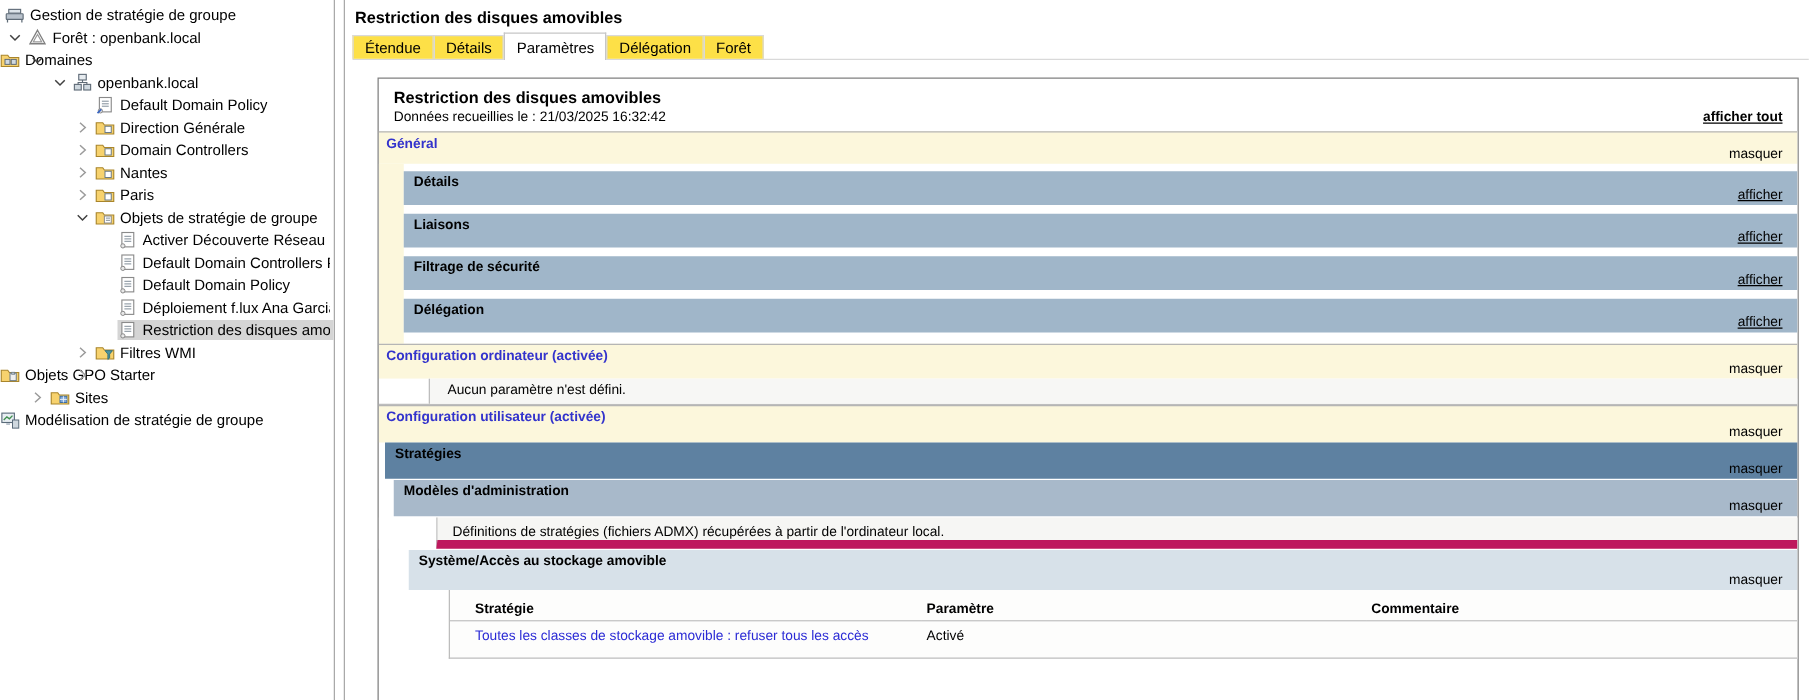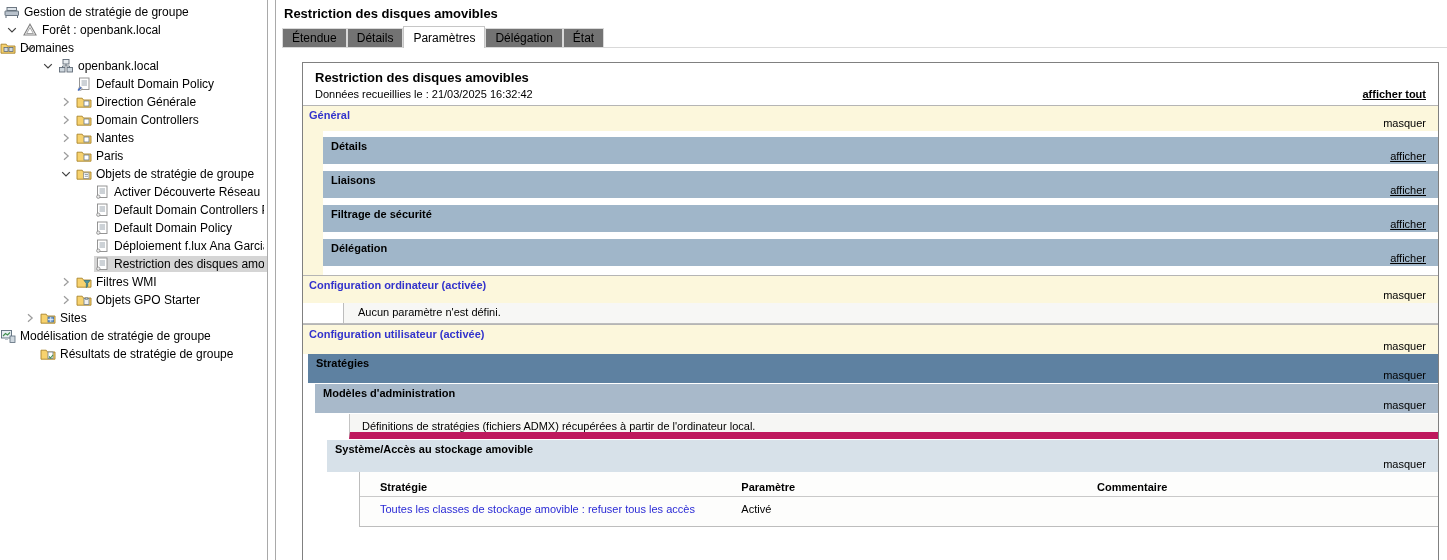--- a/index.html
+++ b/index.html
@@ -17,21 +17,21 @@
   .trow .inner{display:flex;align-items:center;min-width:0;flex:0 1 auto;padding-right:3px;}
   .trow.selected .inner{background:var(--sel);flex:1 1 auto;}
   .ticon{width:16px;height:16px;margin-right:4px;flex:0 0 16px;display:inline-flex;}
   .tlabel{overflow:hidden;text-overflow:clip;}
   
   #pane{position:absolute;left:275px;top:0;right:0;height:560px;border-left:1px solid #a9a9a9;background:#fff;}
   #pane-title{position:absolute;left:8px;top:6px;font-size:13px;font-weight:bold;}
   #tabbar{position:absolute;left:6px;right:0;top:26px;height:22px;display:flex;align-items:flex-end;
     border-bottom:1px solid #d9d9d9;}
   .tab{font-size:12px;padding:2px 9px 3px;border:1px solid #d9d9d9;border-bottom:none;margin-right:0;
-    position:relative;background:#737373;height:19px;}
+    position:relative;background:#fde047;height:19px;}
   .tab.active{height:22px;padding-top:4px;margin-bottom:-1px;border-color:#c6c6c6;z-index:2;background:#fff;}
   
   #report{position:absolute;left:26px;right:8px;top:62px;height:520px;border:1px solid var(--rptbdr);
     background:#fff;font-size:11px;overflow:hidden;}
   #rpt-head{padding:7px 12px 5px 12px;}
   #rpt-title{font-size:13px;font-weight:bold;}
   #rpt-sub{display:flex;justify-content:space-between;align-items:flex-end;margin-top:3px;}
   #rpt-showall{font-weight:bold;text-decoration:underline;color:#000;cursor:pointer;}
   .ysec{position:relative;background:var(--yellow);border-top:1px solid var(--bdr);}
   .ysec .ytitle{position:absolute;left:6px;top:3px;color:var(--hdrblue);font-weight:bold;}
@@ -306,21 +306,21 @@
       <span class="inner">
         <span class="ticon">
           <svg width="16" height="16" viewBox="0 0 16 16">
             <path d="M1 4.2h5.2l1.3 1.8H15v7.2H1z" fill="#F7D26E" stroke="#A9852B" stroke-width="0.9"></path>
             <path d="M8 6.5h6l-2.3 2.8v3l-1.4 1.2v-4.2z" fill="#4b93a0" stroke="#2f6d79" stroke-width="0.7"></path>
           </svg>
         </span>
         <span class="tlabel">Filtres WMI</span>
       </span>
     </div>
-    <div class="trow" style="padding-left: 76px;">
+    <div class="trow" style="">
       <span class="chev" style="left: 59px;">
         <svg width="14" height="14" viewBox="0 0 14 14">
           <path d="M5 3.2l4.2 3.8L5 10.8" fill="none" stroke="#9b9b9b" stroke-width="1.2"></path>
         </svg>
       </span>
       <span class="inner">
         <span class="ticon">
           <svg width="16" height="16" viewBox="0 0 16 16">
             <path d="M1 4.2h5.2l1.3 1.8H15v7.2H1z" fill="#F7D26E" stroke="#A9852B" stroke-width="0.9"></path>
             <rect x="8" y="6.5" width="5" height="6" fill="#efefef" stroke="#6b7b88" stroke-width="0.8"></rect>
@@ -351,44 +351,32 @@
       <span class="inner">
         <span class="ticon">
           <svg width="16" height="16" viewBox="0 0 16 16">
             <rect x="1.5" y="2.5" width="10" height="7.5" fill="#e8eef3" stroke="#5a6b7a" stroke-width="0.9"></rect>
             <path d="M3 8l2.5-2.5 2 1.5L10 4.5" fill="none" stroke="#3f8f4f" stroke-width="1.1"></path>
             <rect x="5" y="10.5" width="3" height="1.5" fill="#b9c2cc"></rect>
             <rect x="10" y="8" width="5" height="6.5" fill="#cfd8df" stroke="#5a6b7a" stroke-width="0.8"></rect>
           </svg>
         </span>
         <span class="tlabel">Modélisation de stratégie de groupe</span>
-      </span>
-    </div>
-    <div class="trow" style="padding-left: 40px;">
-      <span class="inner">
-        <span class="ticon">
-          <svg width="16" height="16" viewBox="0 0 16 16">
-            <path d="M1 4.2h5.2l1.3 1.8H15v7.2H1z" fill="#F7D26E" stroke="#A9852B" stroke-width="0.9"></path>
-            <rect x="8" y="6" width="5" height="6.5" fill="#fff" stroke="#6b7b88" stroke-width="0.8"></rect>
-            <path d="M9 10.5l1.5 1.5 2.5-3" fill="none" stroke="#3f8f4f" stroke-width="1.1"></path>
-          </svg>
-        </span>
-        <span class="tlabel">Résultats de stratégie de groupe</span>
       </span>
     </div>
   </div>
 
 <div id="pane">
   <div id="pane-title">Restriction des disques amovibles</div>
   <div id="tabbar">
       <div class="tab">Étendue</div>
       <div class="tab">Détails</div>
       <div class="tab active">Paramètres</div>
       <div class="tab">Délégation</div>
-      <div class="tab">État</div>
+      <div class="tab">Forêt</div>
     </div>
 
   <div id="report">
     <div id="rpt-head">
       <div id="rpt-title">Restriction des disques amovibles</div>
       <div id="rpt-sub">
         <span>Données recueillies le : 21/03/2025 16:32:42</span>
         <span id="rpt-showall">afficher tout</span>
       </div>
     </div>

